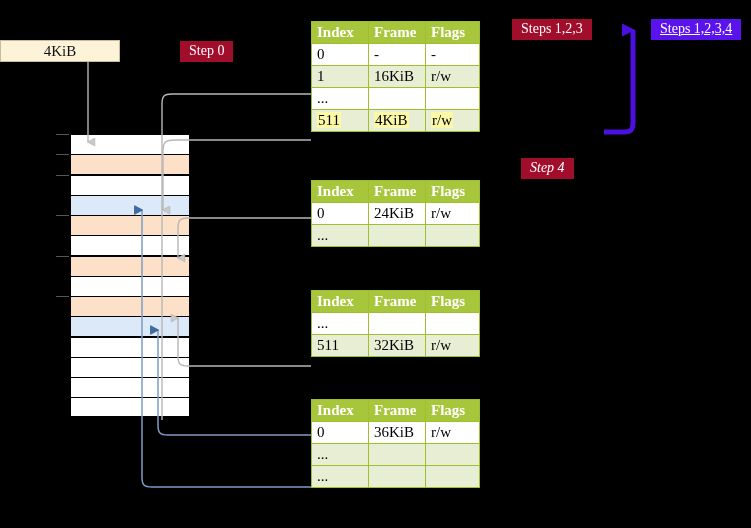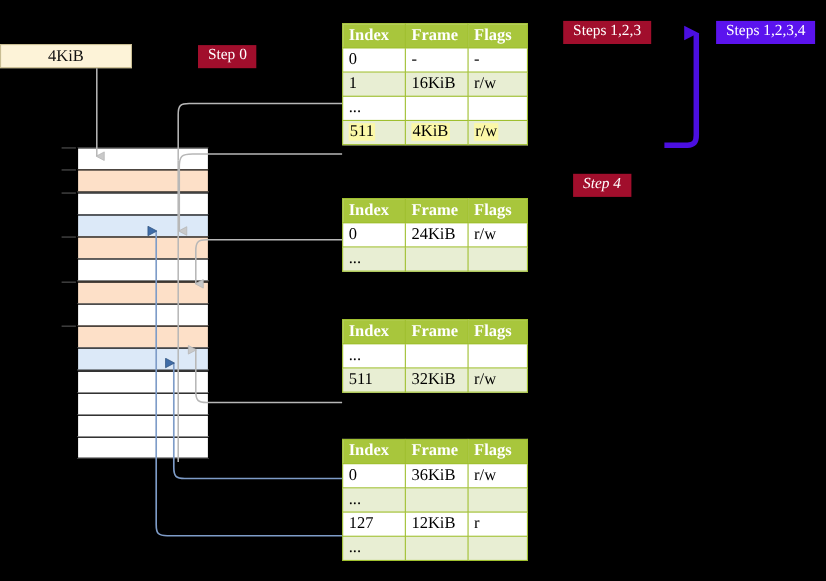--- a/index.html
+++ b/index.html
@@ -10,21 +10,21 @@
   
   #size-box{left:0;top:40px;width:120px;height:22px;background:#fdf3d8;
             border:1px solid #c9bd93;box-sizing:border-box;
             display:flex;align-items:center;justify-content:center;
             font-size:15px;color:#111;}
 
   
   .badge{padding:2px 9px 3px;font-size:14px;color:#fff;line-height:1.15;
          white-space:nowrap;display:inline-block;}
   .badge.red{background:#a10e2c;}
-  .badge.blue{background:#5b13ee;}
+  .badge.blue{background:#5b13ee;text-decoration:underline;}
 
   
   .ptable{border-collapse:collapse;background:#fff;}
   .ptable td,.ptable th{border:1px solid #9fbf2f;padding:2px 5px;
         font-size:15px;font-family:"Liberation Serif",serif;
         text-align:left;height:22px;box-sizing:border-box;}
   .ptable th{background:#a8c63c;color:#fff;font-weight:bold;font-size:15px;}
   .ptable td.w-idx{width:57px;}
   .ptable td.w-frm{width:57px;}
   .ptable td.w-flg{width:54px;}
@@ -179,25 +179,20 @@
         <tr class="plain">
           <td class="w-idx">0</td>
           <td class="w-frm">36KiB</td>
           <td class="w-flg">r/w</td>
         </tr>
         <tr class="alt">
           <td class="w-idx">...</td>
           <td class="w-frm"></td>
           <td class="w-flg"></td>
         </tr>
-        <tr class="plain">
-          <td class="w-idx">127</td>
-          <td class="w-frm">12KiB</td>
-          <td class="w-flg">r</td>
-        </tr>
         <tr class="alt">
           <td class="w-idx">...</td>
           <td class="w-frm"></td>
           <td class="w-flg"></td>
         </tr>
       </tbody>
     </table>
 </div>
 
 <svg class="overlay">

